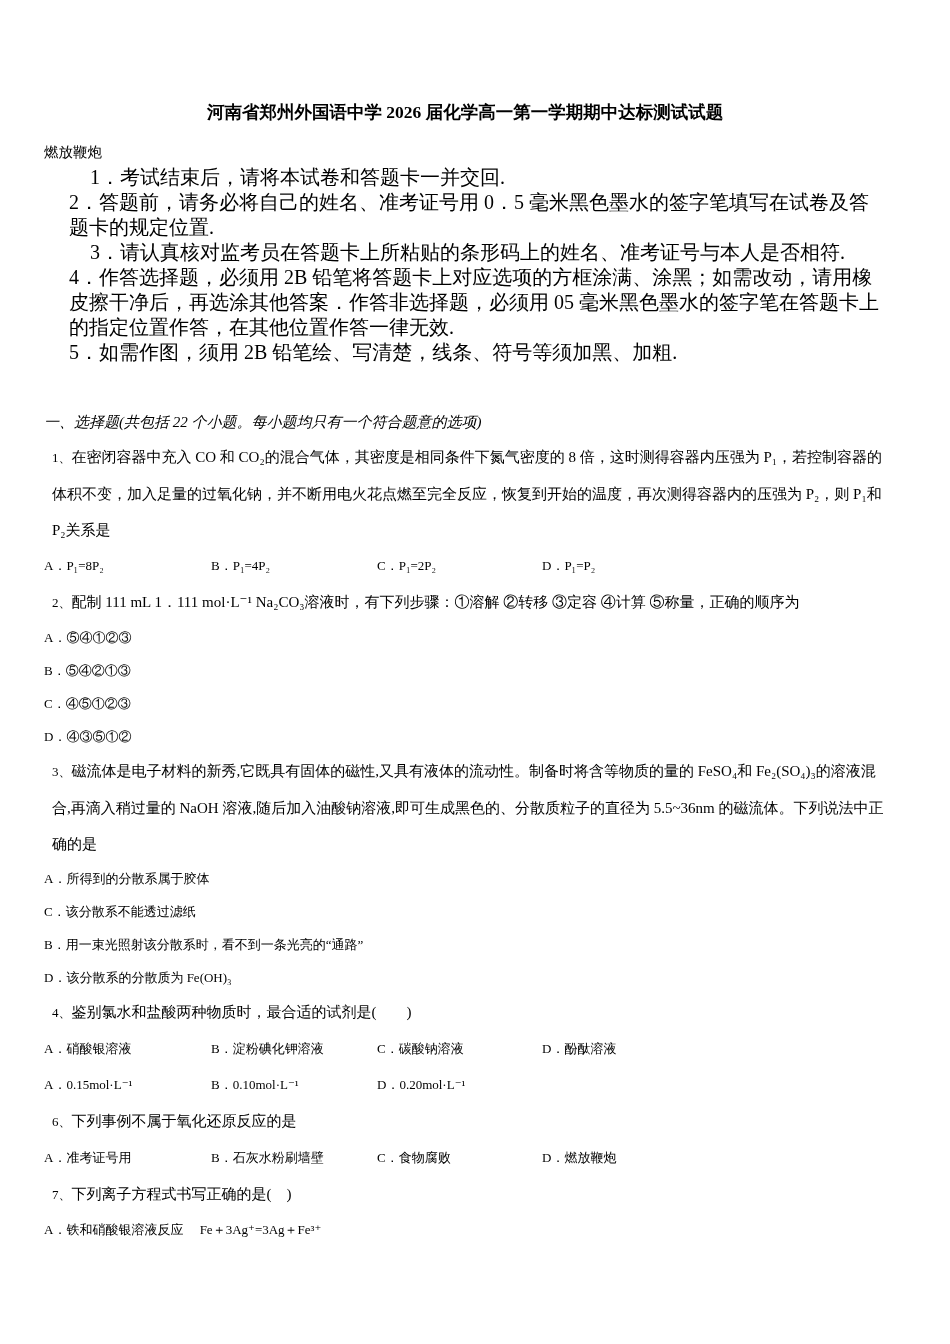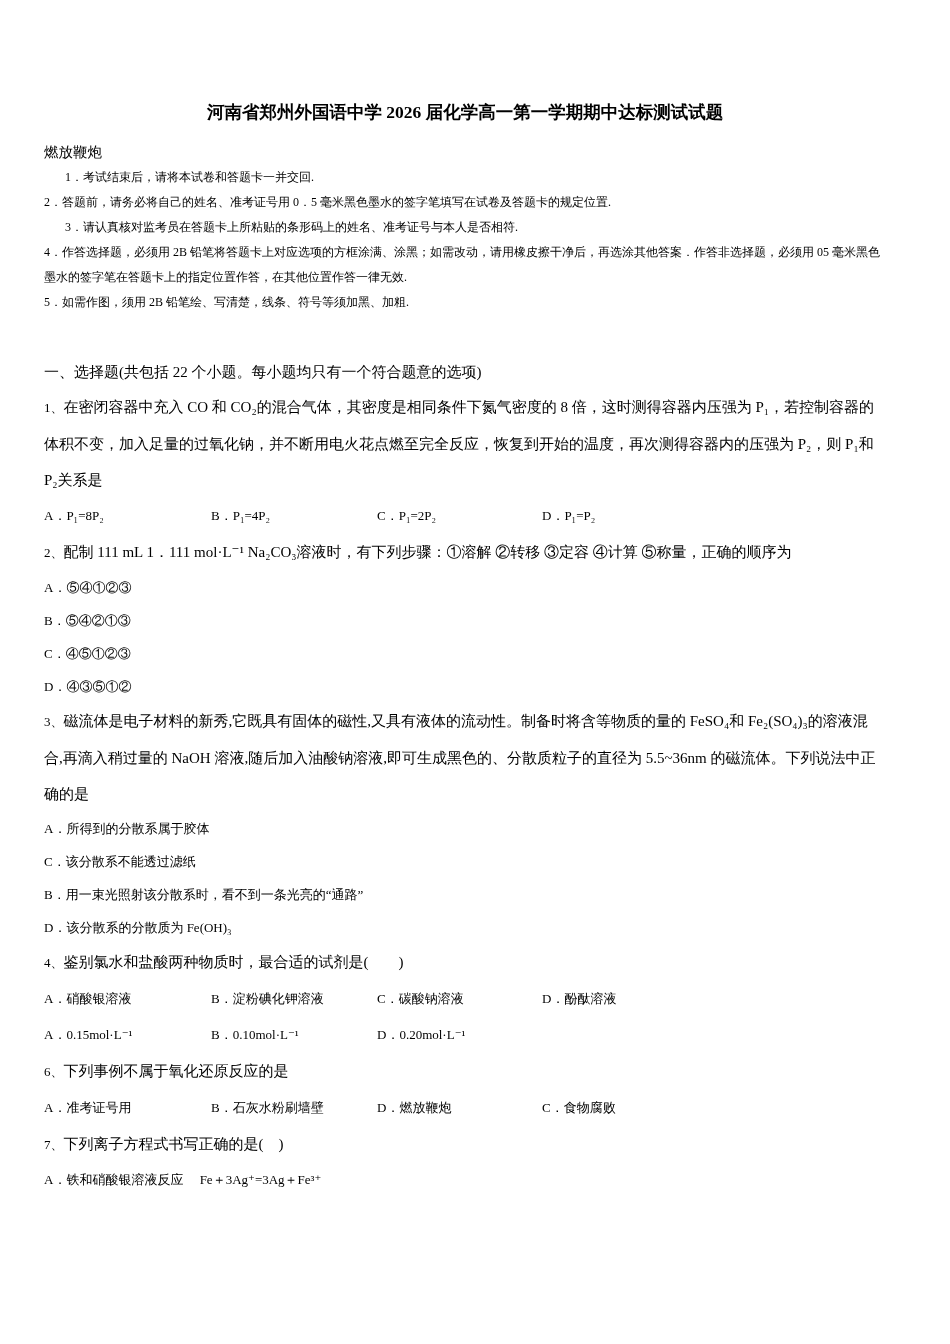--- a/index.html
+++ b/index.html
@@ -23,38 +23,41 @@
     font-weight: bold;
     font-size: 17.5px;
     line-height: 24px;
     margin: 0 0 16px 0;
   }
   .notice-header {
     font-size: 14.5px;
     line-height: 25px;
   }
   .notice-item {
-    font-size: 12px;
+    font-size: 20px;
     line-height: 25px;
+    margin-left: 25px;
   }
   .notice-item.indented {
     padding-left: 21px;
   }
   .section-header {
     font-size: 15px;
     line-height: 25px;
     margin-top: 45px;
     margin-bottom: 4px;
+    font-style: italic;
   }
   .question {
     margin: 0;
   }
   .stem {
     font-size: 15px;
     line-height: 36px;
+    margin-left: 8px;
   }
   .qnum {
     font-size: 13px;
   }
   .options {
     font-size: 13px;
   }
   .options.row {
     display: grid;
     grid-template-columns: 167px 166px 165px auto;
@@ -125,22 +128,22 @@
           <div class="option">A．0.15mol·L⁻¹</div>
           <div class="option">B．0.10mol·L⁻¹</div>
           <div class="option">D．0.20mol·L⁻¹</div>
         </div>
       </div>
       <div class="question">
         <div class="stem"><span class="qnum">6、</span><span>下列事例不属于氧化还原反应的是</span></div>
         <div class="options row">
           <div class="option">A．准考证号用</div>
           <div class="option">B．石灰水粉刷墙壁</div>
+          <div class="option">C．食物腐败</div>
           <div class="option">D．燃放鞭炮</div>
-          <div class="option">C．食物腐败</div>
         </div>
       </div>
       <div class="question">
         <div class="stem"><span class="qnum">7、</span><span>下列离子方程式书写正确的是(　)</span></div>
         <div class="options column">
           <div class="option">A．铁和硝酸银溶液反应　 Fe＋3Ag⁺=3Ag＋Fe³⁺</div>
         </div>
       </div>
     </div>
 </div>

